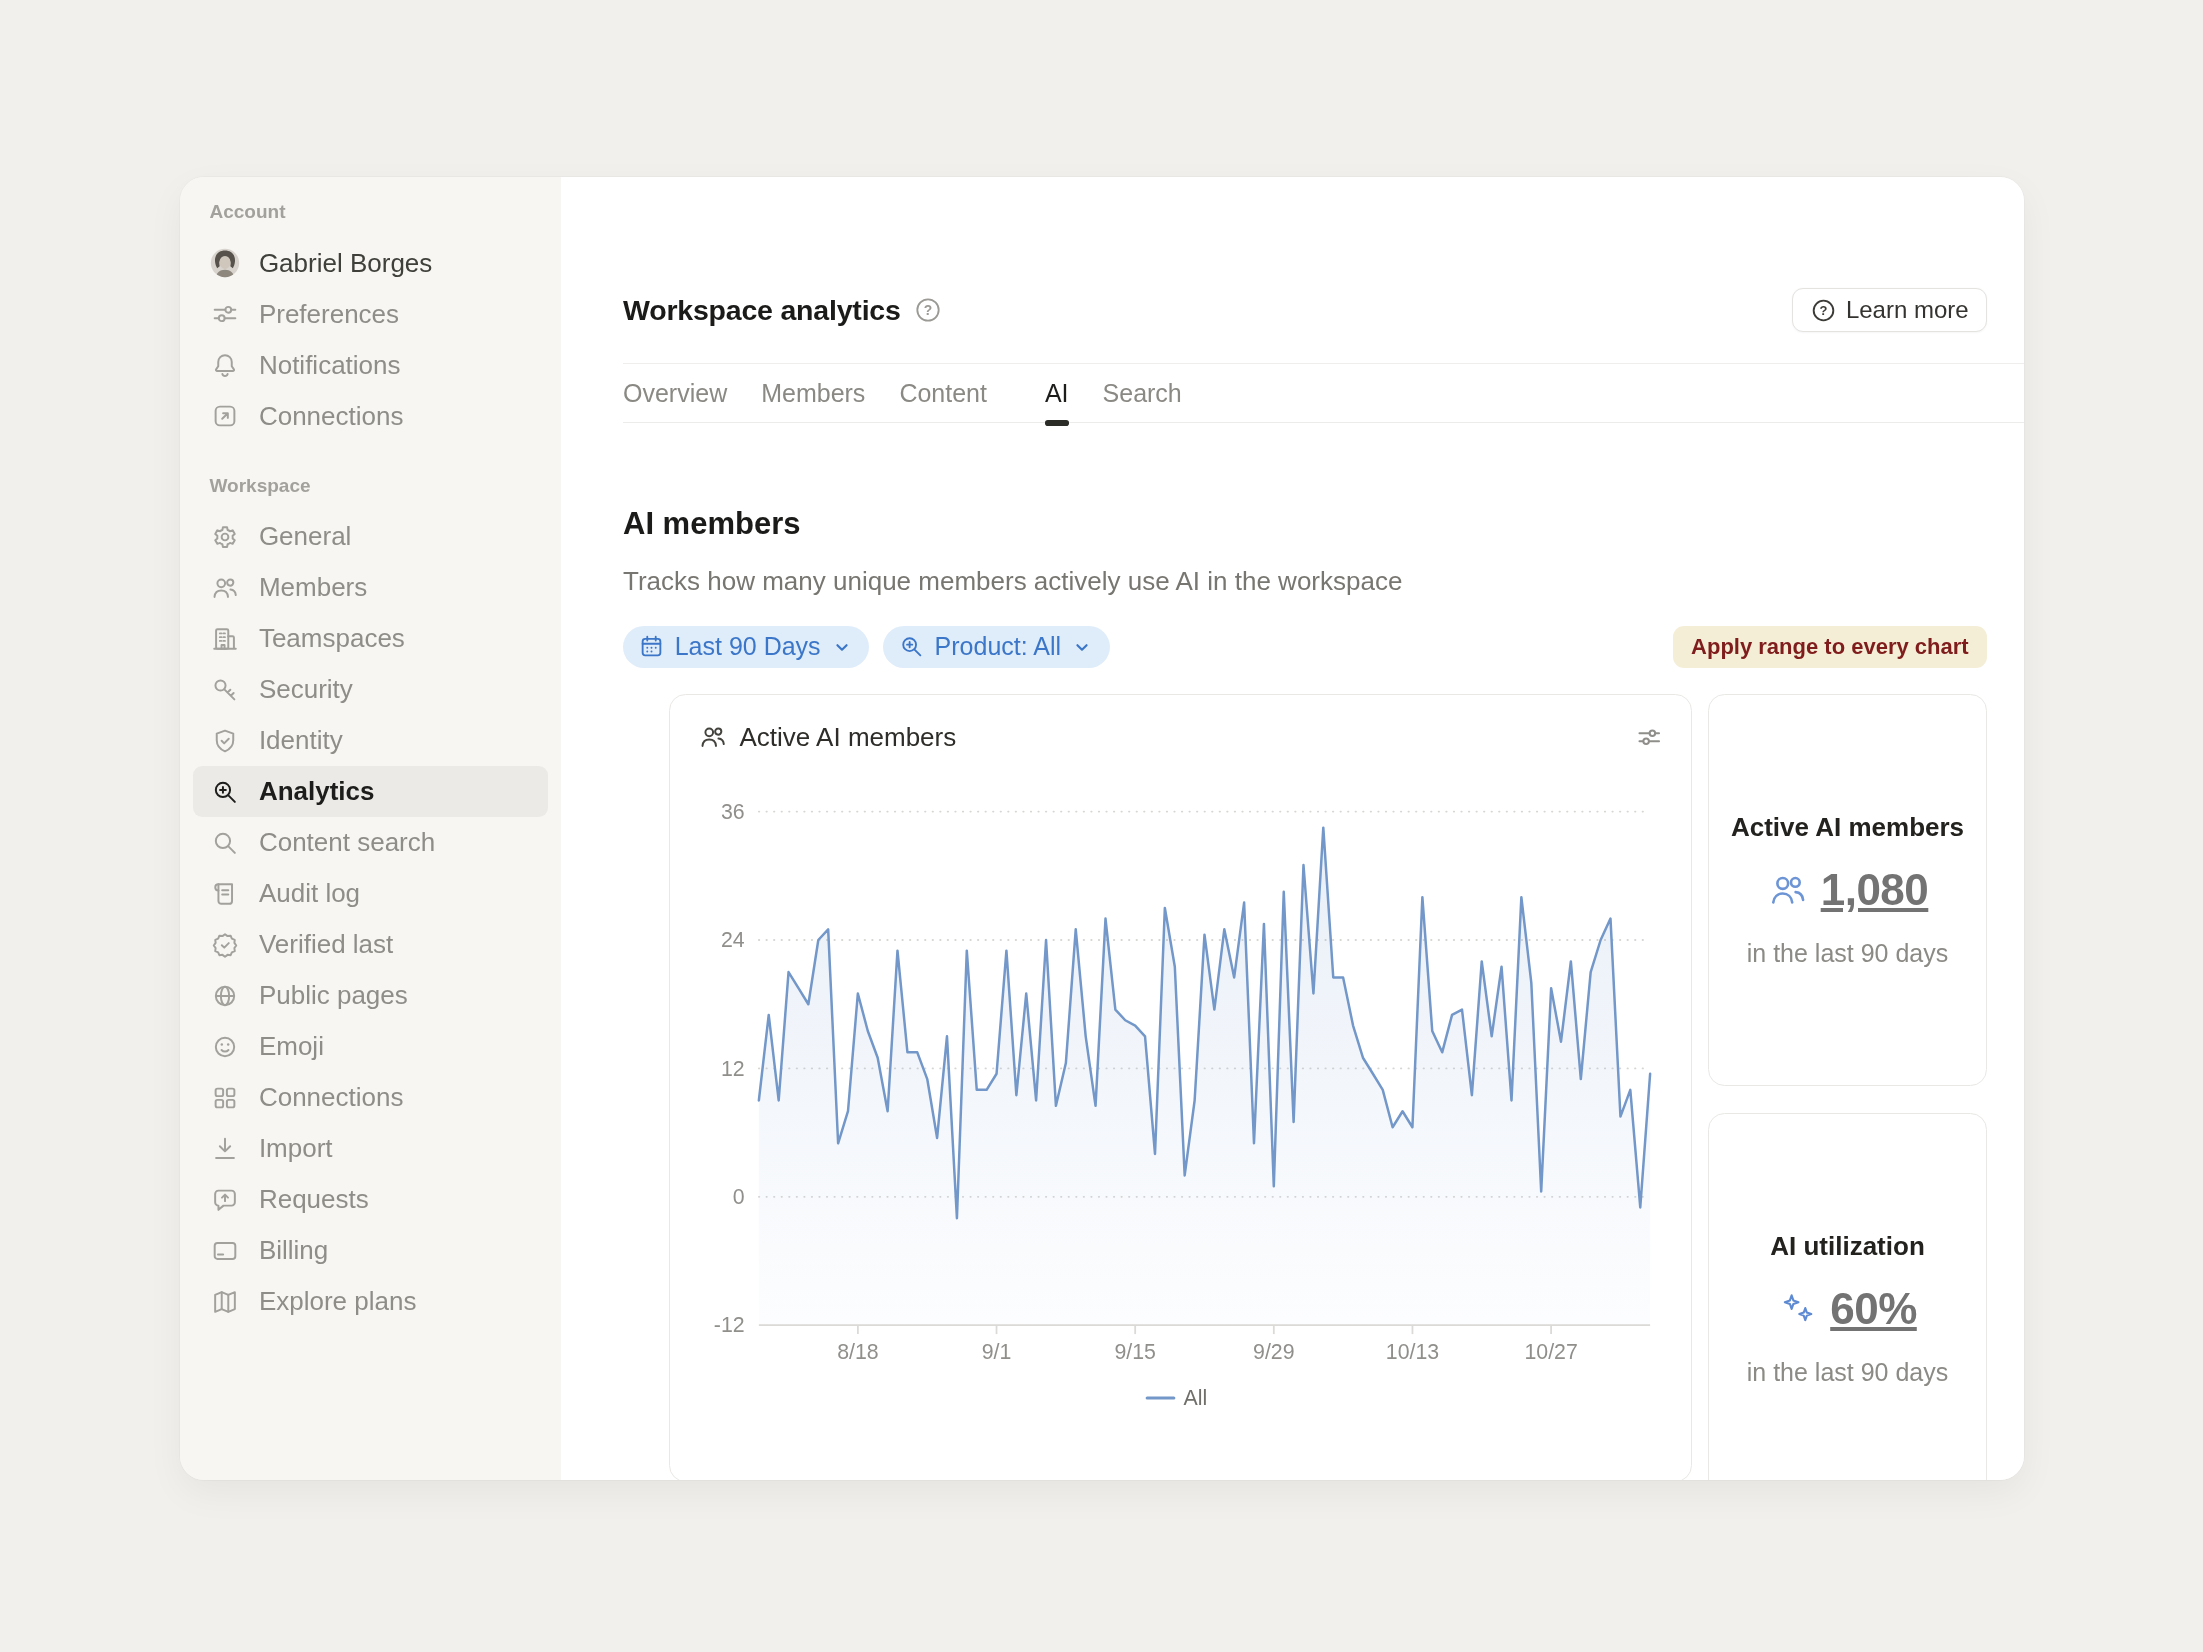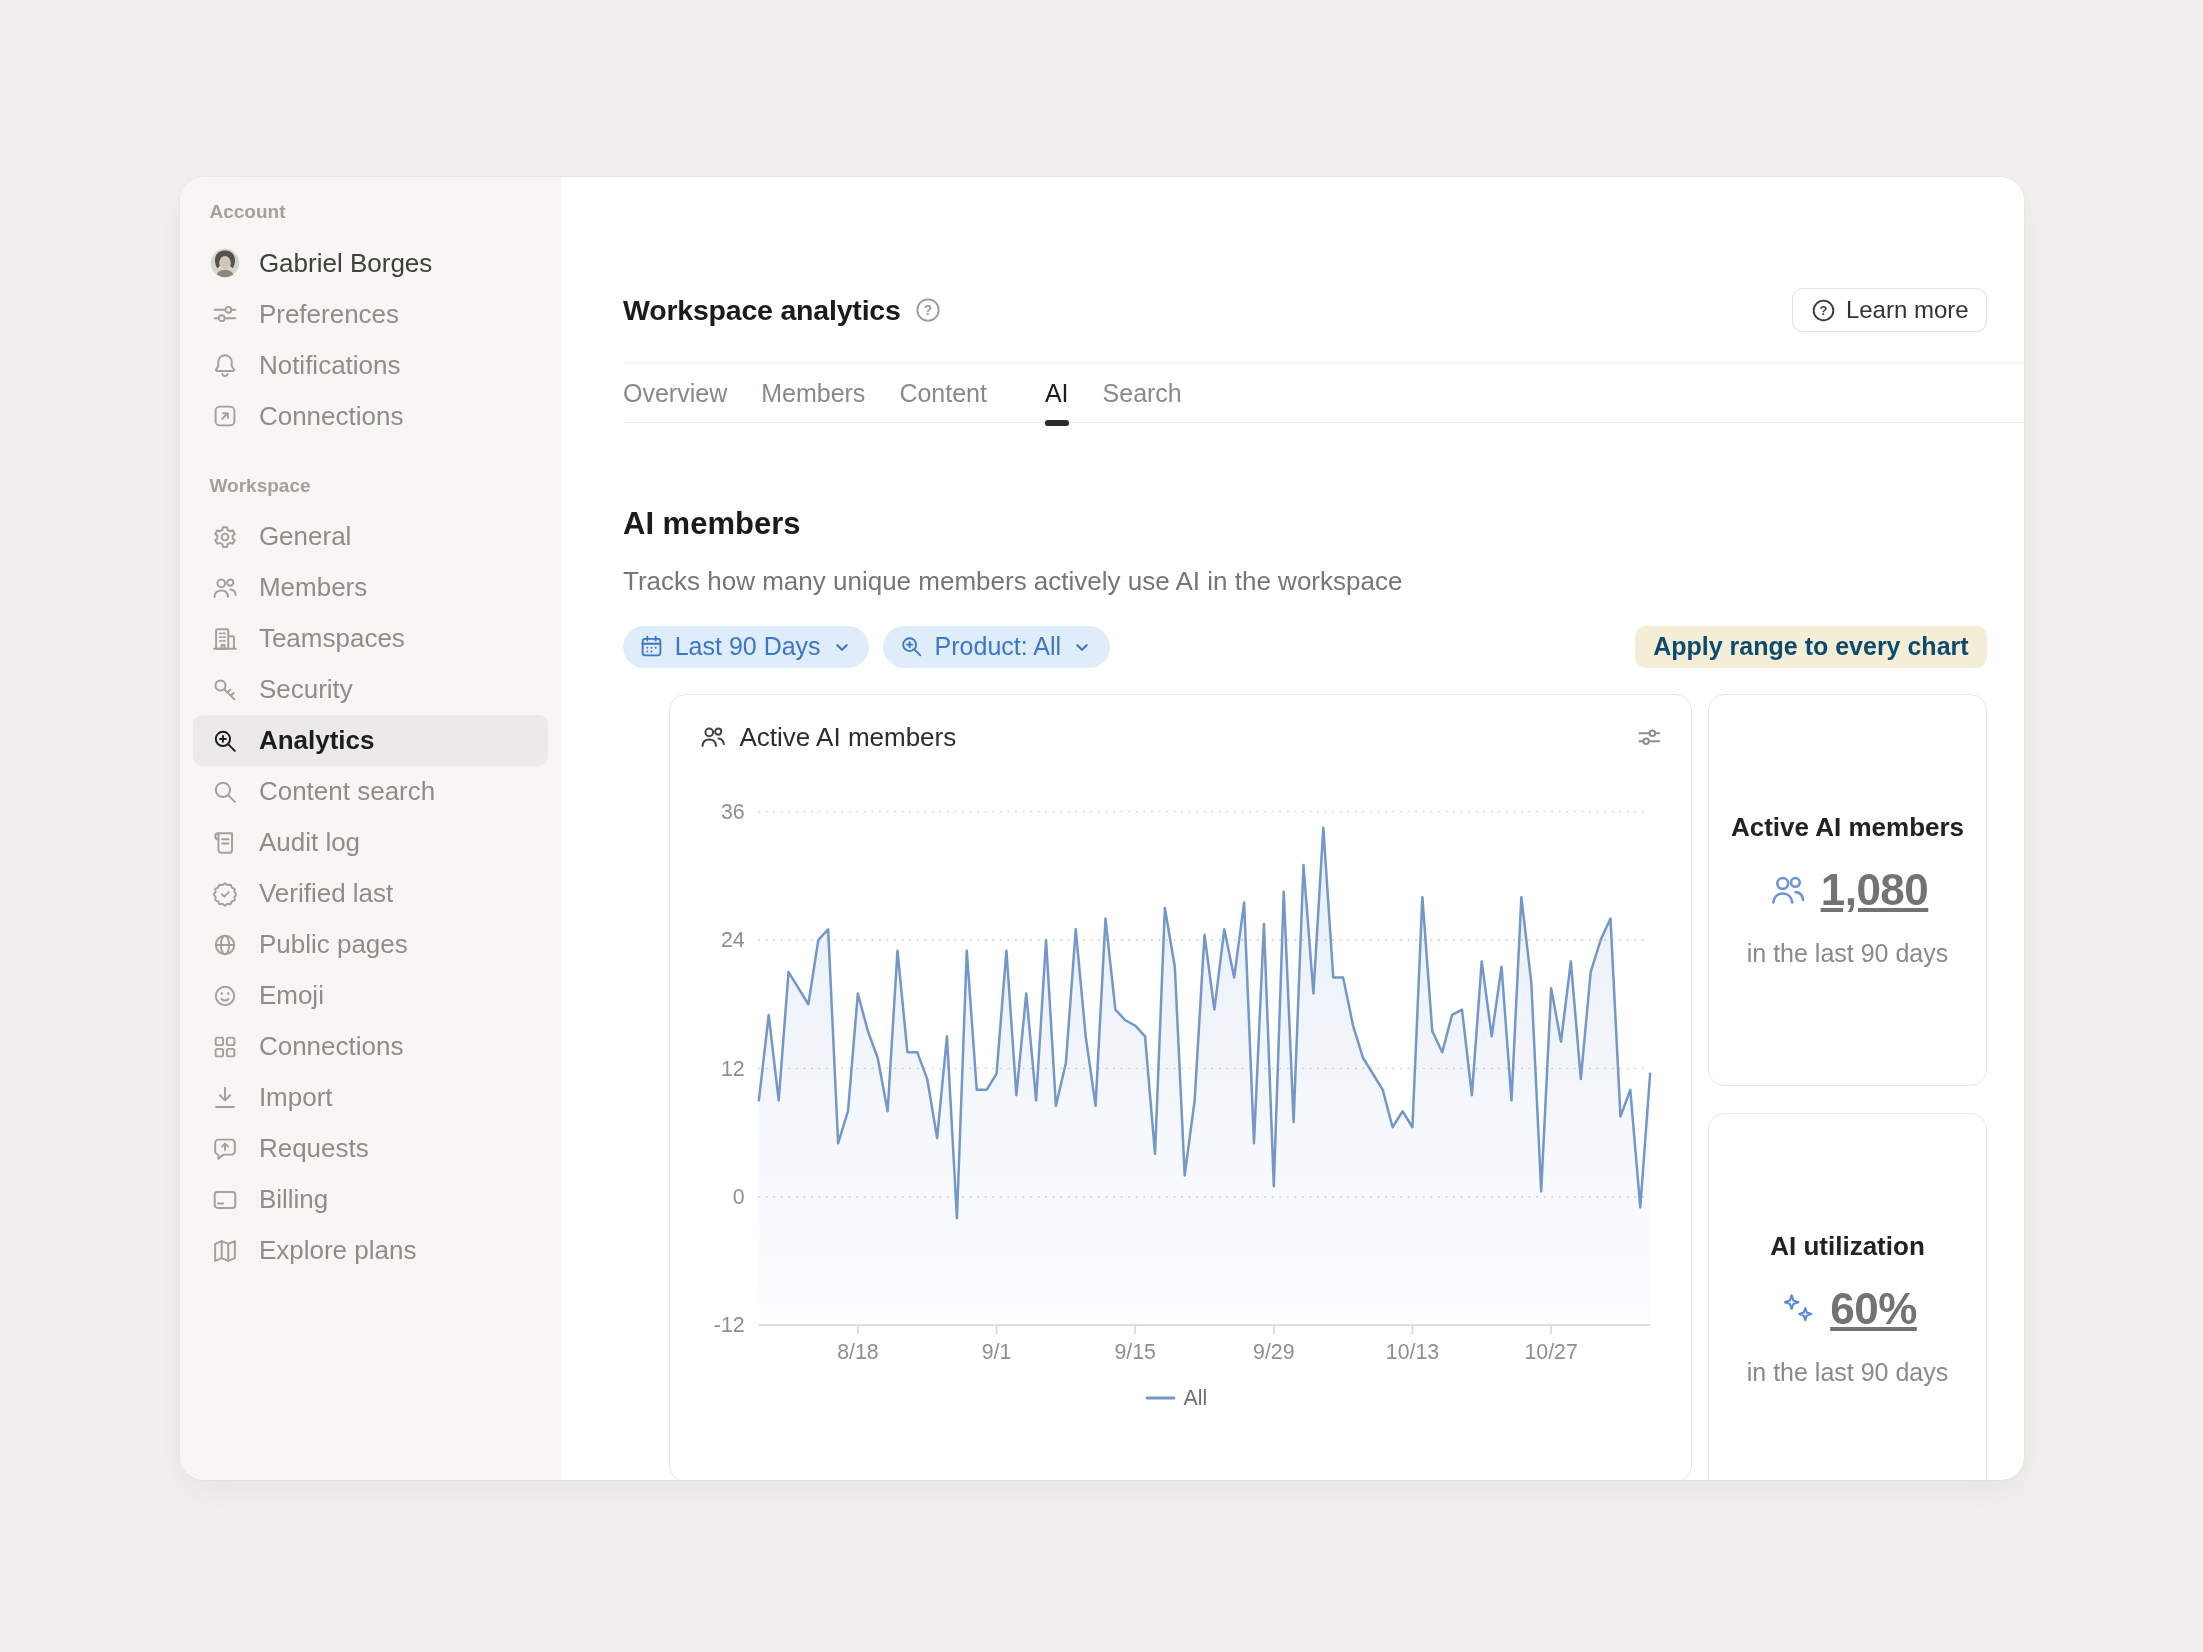--- a/index.html
+++ b/index.html
@@ -54,21 +54,21 @@
   .section-desc { margin-top:22px; font-size:26px; color:#787670; line-height:33px; }
 
   .filter-row { margin-top:27.5px; display:flex; align-items:center; }
   .chips { display:flex; gap:13.8px; }
   .chip { display:flex; align-items:center; gap:10px; height:42px; padding:0 16.5px 0 14.7px;
           border:none; border-radius:21px; background:#dfecfa; color:#3b76c8; cursor:pointer;
           font-family:inherit; font-size:25px; font-weight:400; }
   .chip svg.lead { width:27px; height:27px; }
   .chip svg.chev { width:22px; height:22px; }
   .apply-pill { height:42px; padding:0 18.4px; border:none; border-radius:11px; cursor:pointer;
-          background:#f5eed7; color:#0c4a6e; font-family:inherit; font-size:25px; font-weight:600;text-align:center; }
+          background:#f5eed7; color:#7f1d1d; font-family:inherit; font-size:22px; font-weight:600;text-align:center; }
 
   .cards-row { margin-top:26px; display:flex; gap:16px; align-items:flex-start;padding-left:46px; }
   .chart-card { width:1059px; height:788px; background:#fff; border:1.8px solid #e9e8e5;
           border-radius:16.5px; }
   .chart-card-header { display:flex; align-items:center; gap:12px; padding:24px 27.5px 0 27.5px; height:61px; }
   .chart-card-header .hdr-icon { width:30px; height:30px; color:#44433e; display:flex; }
   .chart-title { font-size:26px; font-weight:500; color:#2e2d29; }
   .options-icon { margin-left:auto; width:28.5px; height:28.5px; color:#8f8e8a; cursor:pointer; display:flex; }
   .chart-card svg.plot { display:block; width:100%; height:687px; }
 
@@ -168,20 +168,29 @@
         <span class="side-label">Teamspaces</span>
       </div>
       <div class="side-item">
         <span class="side-icon">
           <svg viewBox="0 0 32 32" fill="none" stroke="currentColor" stroke-width="2.1" stroke-linecap="round" stroke-linejoin="round">
             <circle cx="11.2" cy="11.2" r="5.4"></circle>
             <path d="M15.3 15.3L26 26M22.2 22.2l3-3M18.7 18.7l3-3"></path>
           </svg>
         </span>
         <span class="side-label">Security</span>
+      </div>
+      <div class="side-item">
+        <span class="side-icon">
+          <svg viewBox="0 0 32 32" fill="none" stroke="currentColor" stroke-width="2.1" stroke-linecap="round" stroke-linejoin="round">
+            <path d="M16 5l8.8 3.1v7.1c0 5.8-3.5 9.6-8.8 11.8-5.3-2.2-8.8-6-8.8-11.8V8.1z"></path>
+            <path d="M12.4 15.8l2.7 2.7 4.9-4.9"></path>
+          </svg>
+        </span>
+        <span class="side-label">Identity</span>
       </div>
       <div class="side-item active">
         <span class="side-icon">
           <svg viewBox="0 0 32 32" fill="none" stroke="currentColor" stroke-width="2.1" stroke-linecap="round" stroke-linejoin="round">
             <circle cx="13.8" cy="13.8" r="7.6"></circle>
             <path d="M19.6 19.6L26.5 26.5M13.8 10.7v6.2M10.7 13.8h6.2"></path>
           </svg>
         </span>
         <span class="side-label">Analytics</span>
       </div>

